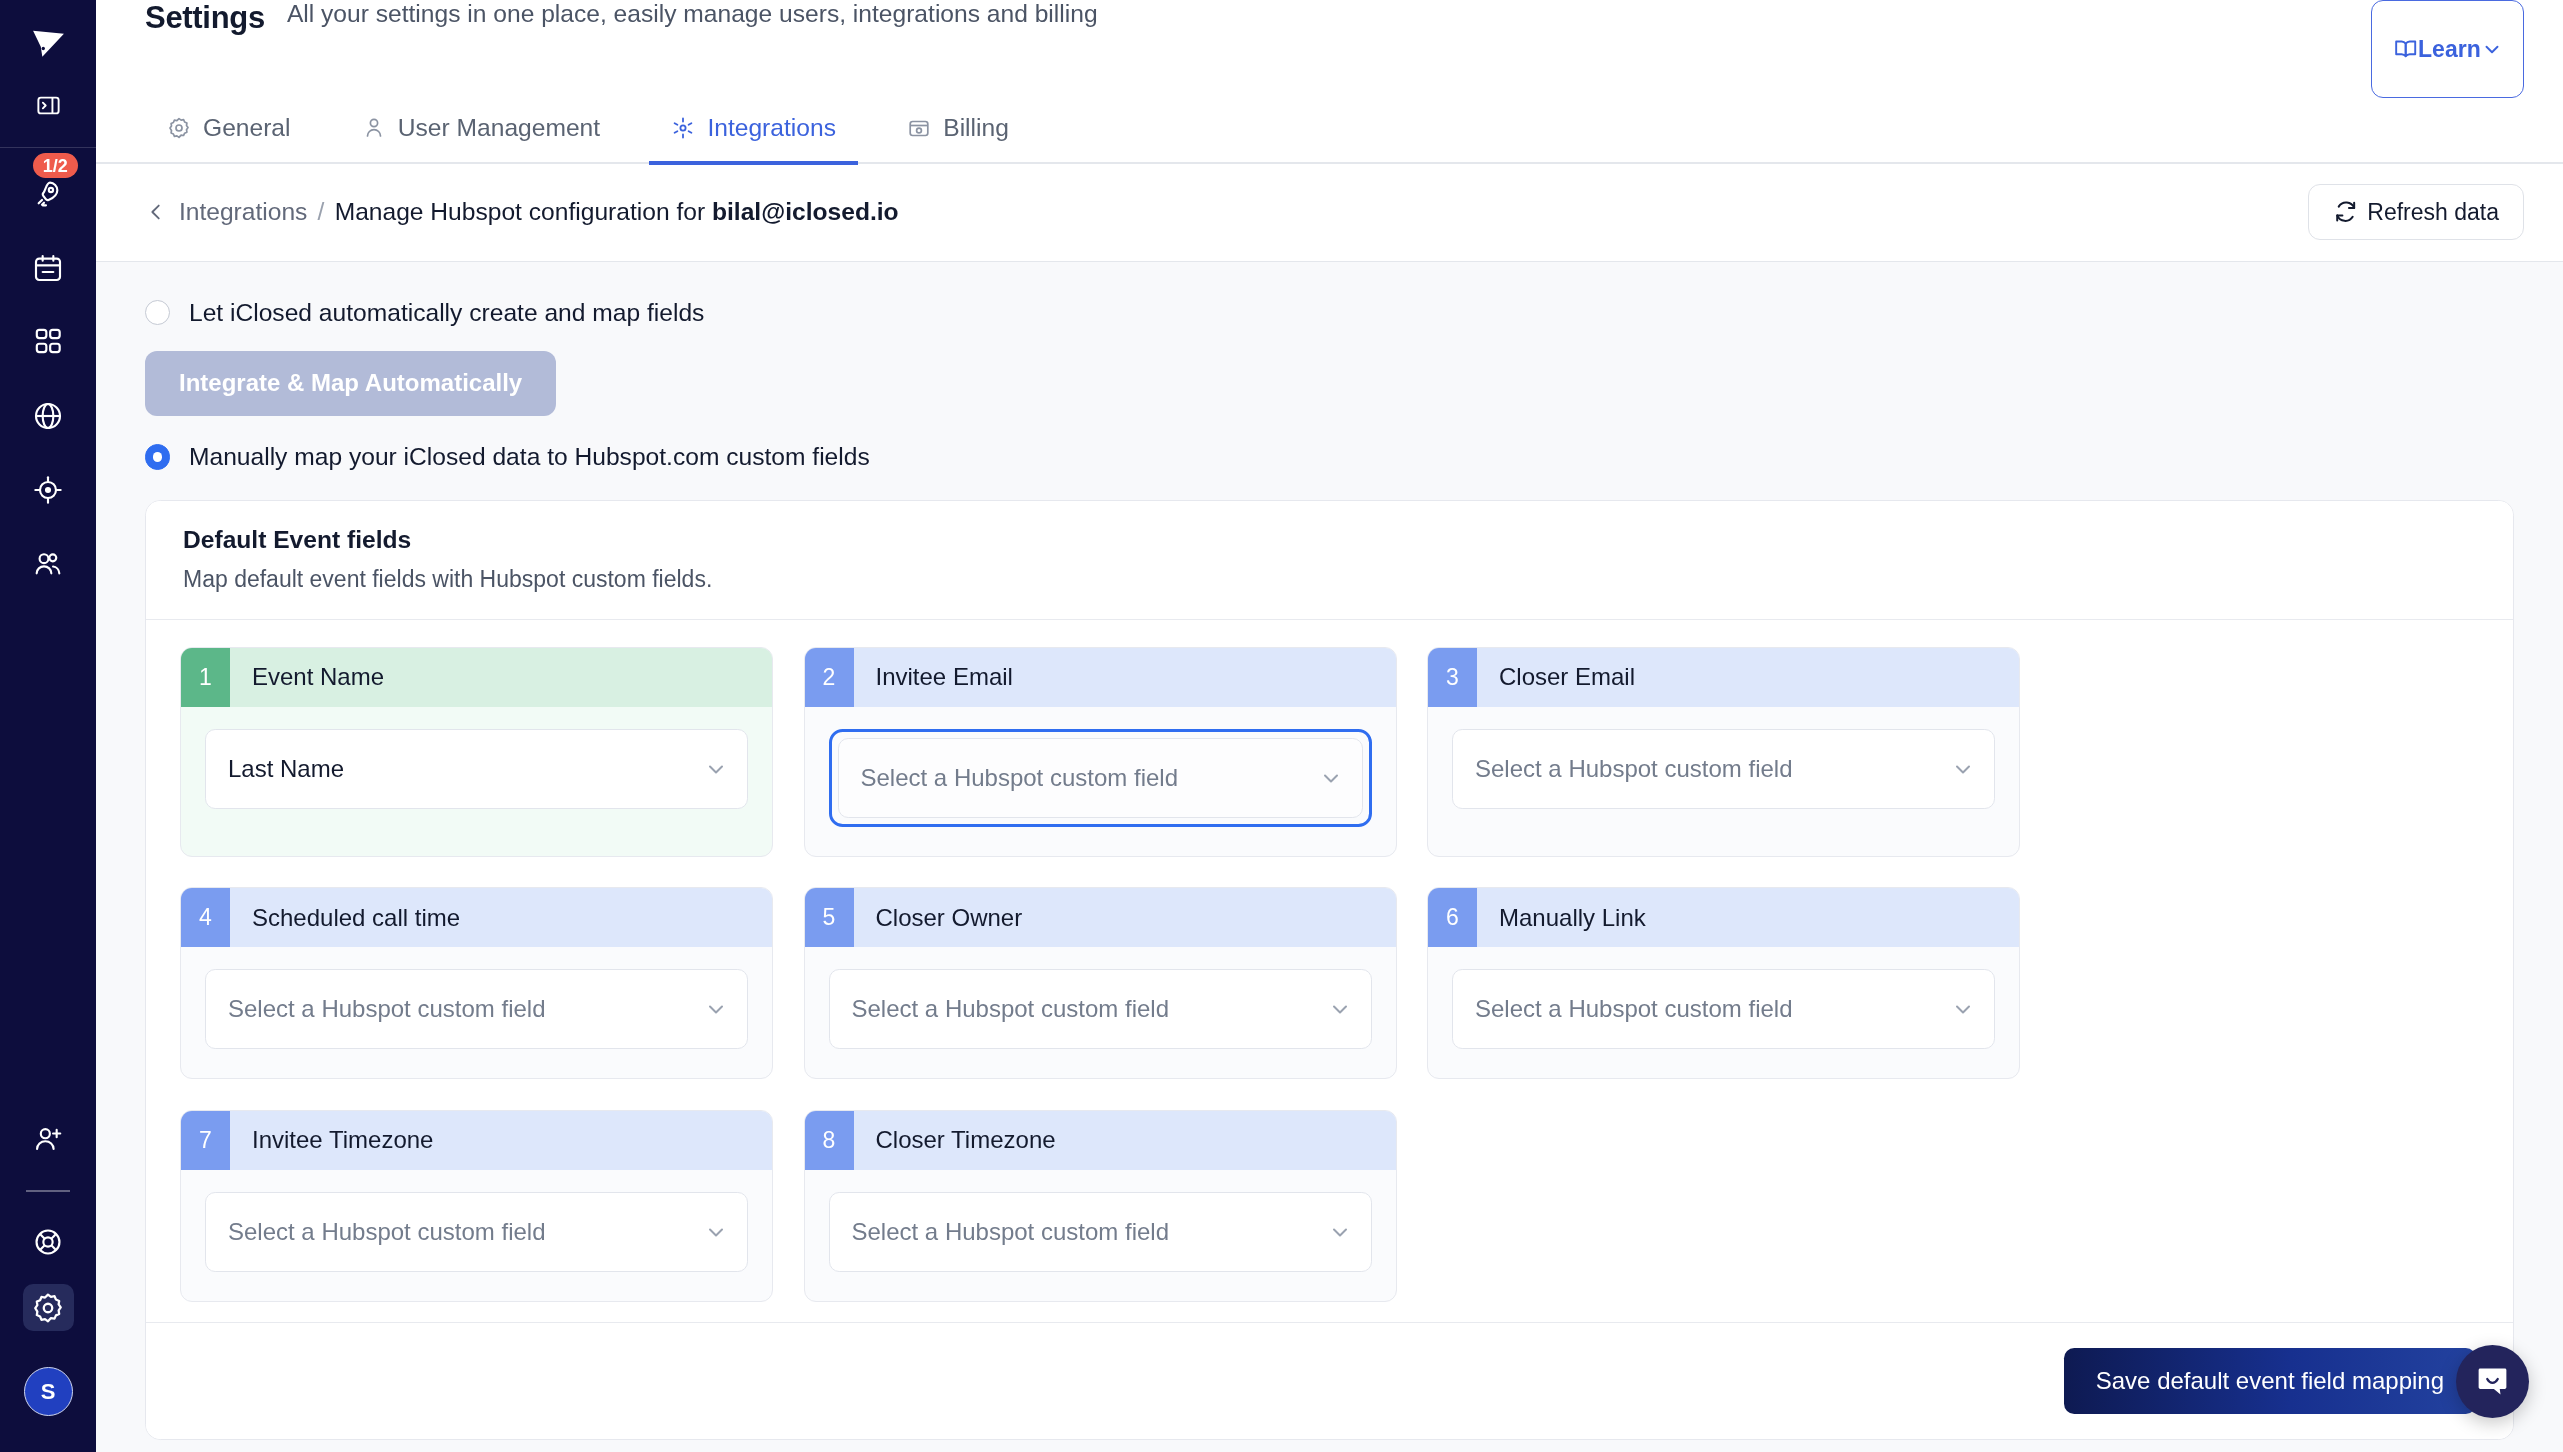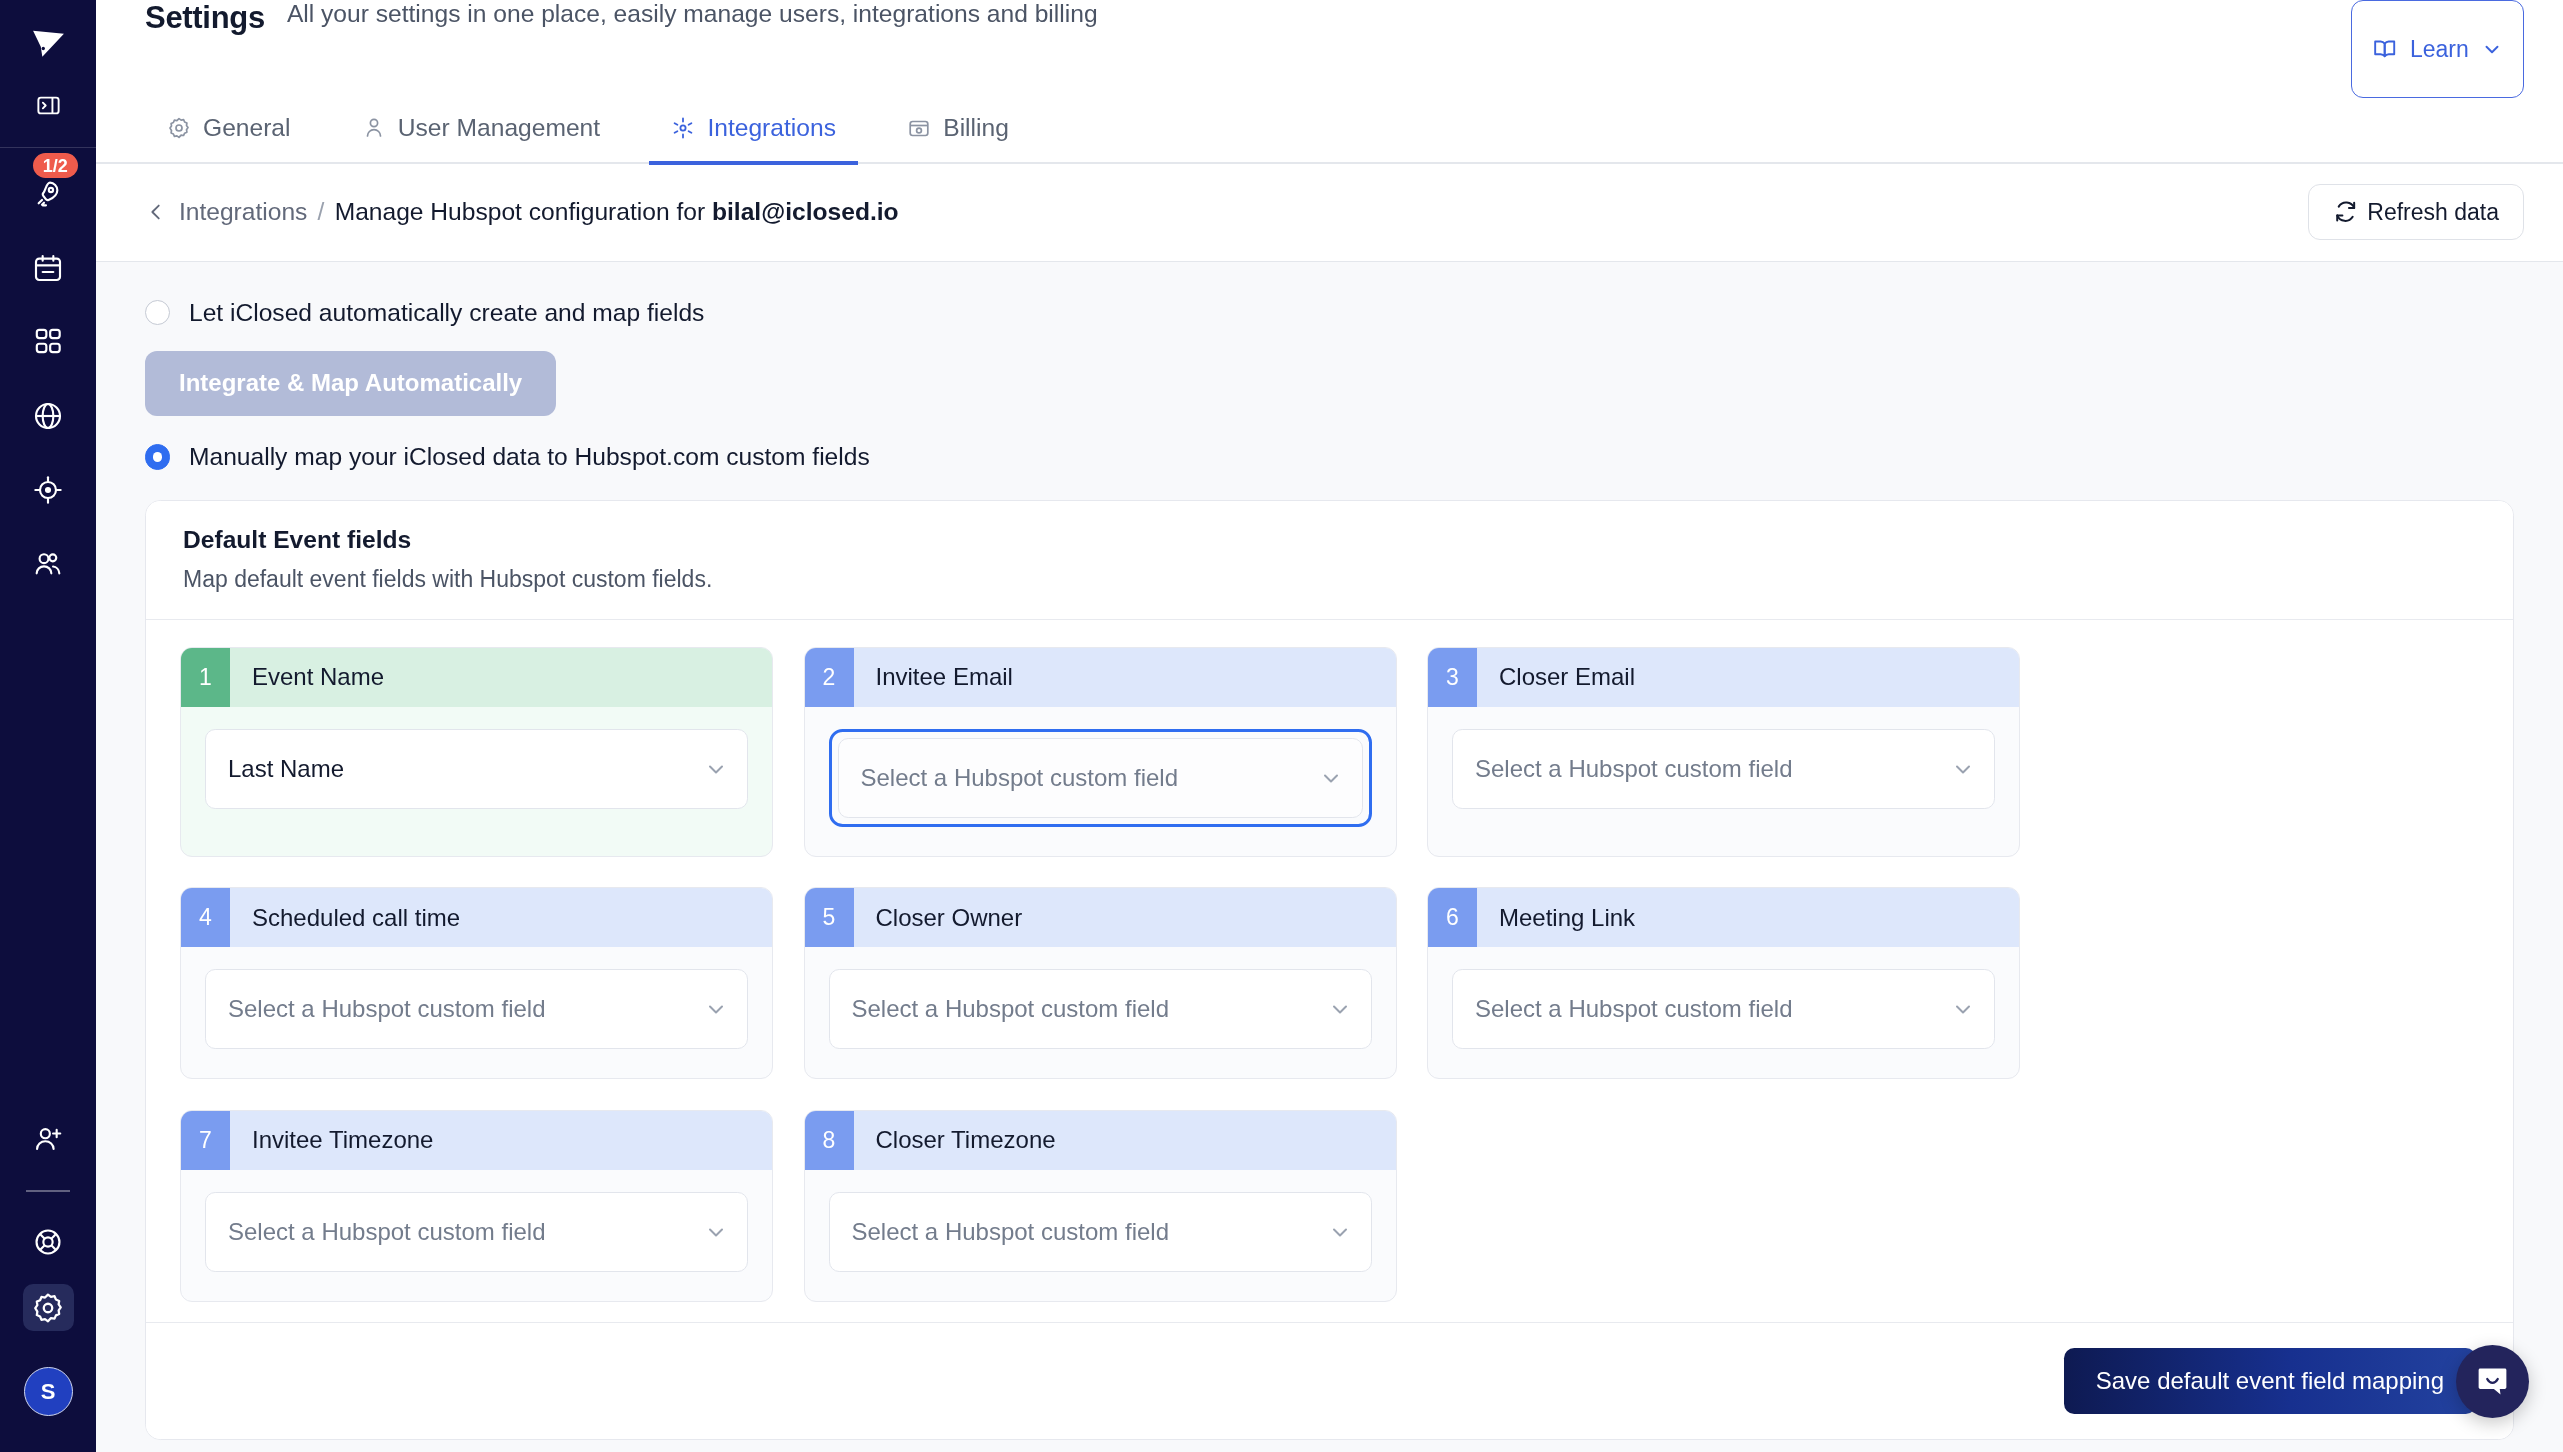--- a/index.html
+++ b/index.html
@@ -48,24 +48,24 @@
 
   
   .main { flex: 1; display: flex; flex-direction: column; background: #ffffff; min-width: 0; }
 
   .topbar { padding: 0 39px 0 49px; background:#fff; }
   .topbar-row { display: flex; height: 98px; }
   .page-title { font-size: 31px; font-weight: 700; color: #131a2e; letter-spacing: -0.3px; }
   .page-sub { font-size: 24.6px; color: #4b5465; margin-left: 22px; font-weight: 400; }
   .learn-btn {
     margin-left: auto;
-    display: flex; align-items: center; gap: 12px;
+    display: flex; align-items: center; 
     border: 1.4px solid #4a6ae0; color: #3b62dd;
     border-radius: 12px; padding: 11px 20.3px;
-    font-size: 23px; font-weight: 400; cursor: pointer; background: #fff;
+    font-size: 23px; font-weight: 700; cursor: pointer; background: #fff;
   }
   .tabs { display: flex; align-items: flex-end; gap: 12px; height: 64px; }
   .tab {
     display: flex; align-items: center; gap: 12px;
     padding: 0 22px 18.6px 22px; margin-right: 15.3px;
     font-size: 24.6px; color: #5a6372; cursor: pointer;
     border-bottom: 4.2px solid transparent; position: relative; top: 2.5px;
   }
   .tab.active { color: #3b62dd; font-weight: 500; border-bottom-color: #3b62dd; }
   .topbar-line { height: 1.7px; background: #e4e7ec; }
@@ -468,21 +468,21 @@
                         <path d="M6 9.5l6 6 6-6"></path>
                       </svg>
                   </span>
                 </div>
               </div>
             </div>
 
             <div class="fcard">
               <div class="fcard-head">
                 <div class="fcard-num">6</div>
-                <div class="fcard-label">Meeting Link</div>
+                <div class="fcard-label">Manually Link</div>
               </div>
               <div class="fcard-body">
                 <div class="select">
                   <span class="ph">Select a Hubspot custom field</span>
                   <span class="chev">
                     <svg width="24" height="24" viewBox="0 0 24 24" fill="none" stroke="currentColor" stroke-width="2" stroke-linecap="round" stroke-linejoin="round">
                         <path d="M6 9.5l6 6 6-6"></path>
                       </svg>
                   </span>
                 </div>

